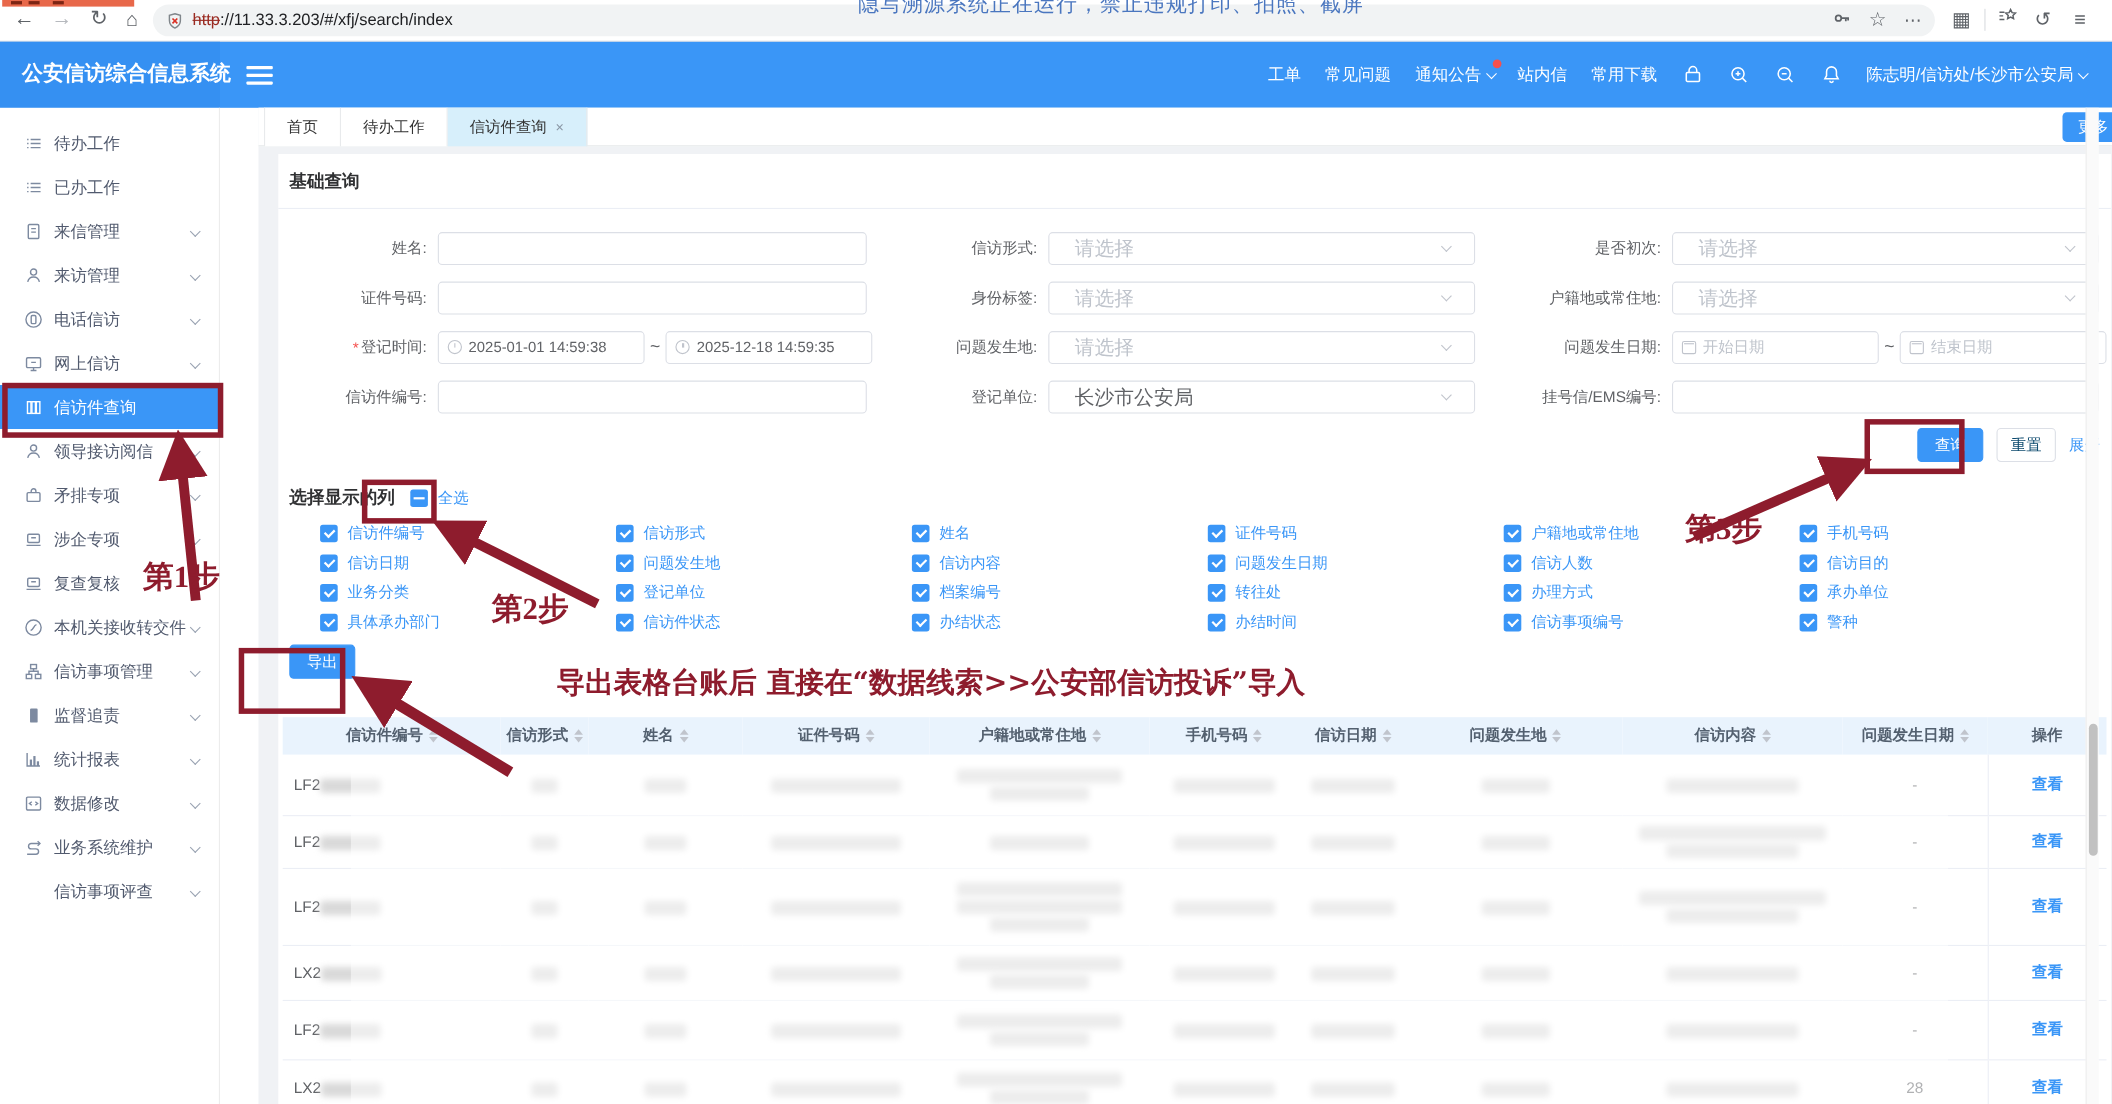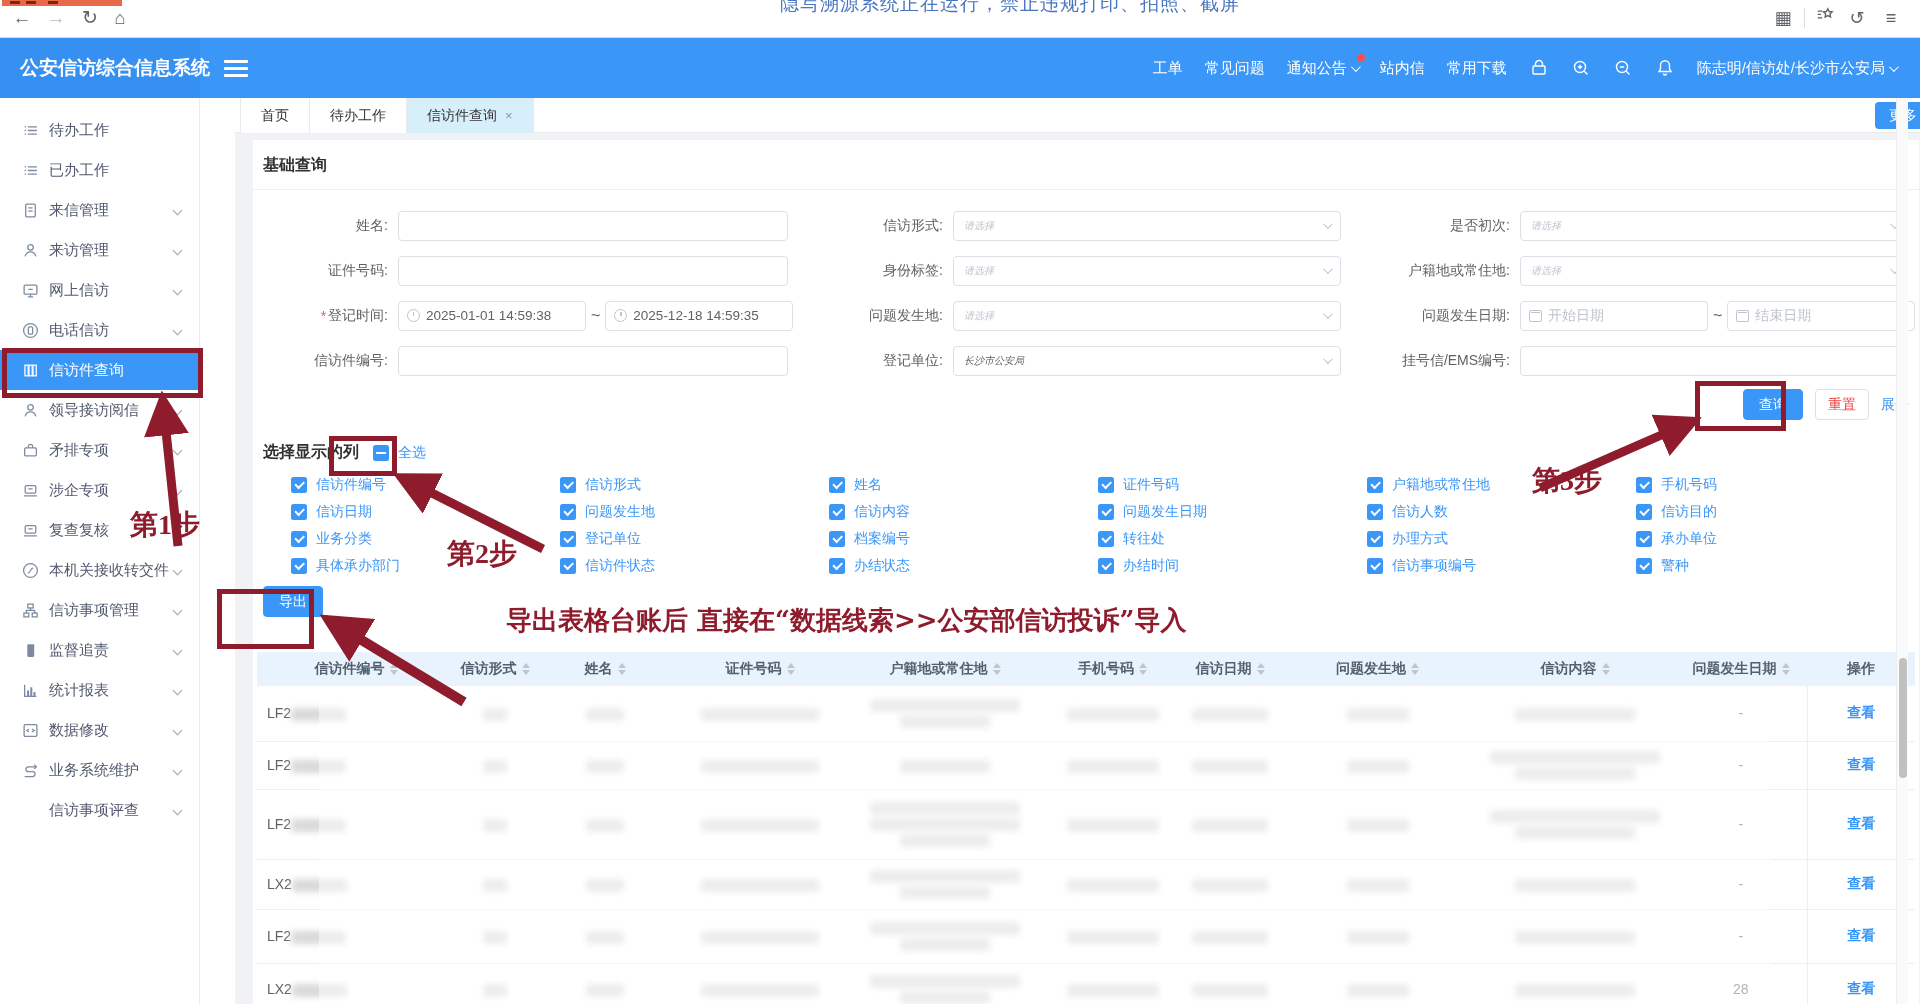--- a/index.html
+++ b/index.html
@@ -67,38 +67,38 @@
   
   #qform { display:grid; grid-template-columns:145px 408px 147px 406px 161px 399px; margin-top:13px; }
   .f-label { height:45px; display:flex; align-items:center; justify-content:flex-end; padding-right:10px;
     font-size:14px; color:#606266; white-space:nowrap; }
   .f-ctrl { height:45px; display:flex; align-items:center; }
   .req { color:#f5504e; margin-right:2px; }
   .inp { height:30px; border:1px solid #dcdfe6; border-radius:4px; background:#fff; width:390px;
     font-size:14px; color:#606266; padding:0 10px; display:flex; align-items:center; }
   .inp input { border:none; outline:none; width:100%; font:inherit; color:inherit; background:transparent;}
   .sel { height:30px; border:1px solid #dcdfe6; border-radius:4px; background:#fff; width:388px;
-    font-size:10px; color:#bfc4cc; padding:0 10px; display:flex; align-items:center; cursor:pointer;font-style:italic; }
+    font-size:18px; color:#bfc4cc; padding:0 23px; display:flex; align-items:center; cursor:pointer; }
   .sel .grow, .inp .grow { flex:1; }
   .sel .dchev { width:7px; height:7px; border-right:1.4px solid #c0c4cc; border-bottom:1.4px solid #c0c4cc; transform:rotate(45deg) translateY(-2px); }
   .sel.hasval { color:#606266; }
   .dateinp { height:30px; border:1px solid #dcdfe6; border-radius:4px; width:188px; font-size:13.5px; color:#606266;
     padding:0 8px; display:flex; align-items:center; gap:6px; background:#fff;}
   .dateinp.ph { color:#bfc4cc; font-size:14px; }
   .tilde { margin:0 5px; color:#606266; }
   .clock-ic { width:13px; height:13px; border:1.3px solid #c0c4cc; border-radius:50%; position:relative; flex:0 0 auto;}
   .clock-ic::after { content:""; position:absolute; left:5px; top:2px; width:1.3px; height:4px; background:#c0c4cc; }
   .cal-ic { width:13px; height:12px; border:1.3px solid #c0c4cc; border-radius:2px; position:relative; flex:0 0 auto;}
   .cal-ic::after { content:""; position:absolute; left:1px; top:1.5px; right:1px; height:1.3px; background:#c0c4cc; }
 
   
   #btn-row { display:flex; justify-content:flex-end; align-items:center; gap:12px; padding-right:10px; margin-top:6px; }
   .btn-primary { height:31px; padding:0 15px; background:#3a96f7; border:1px solid #3a96f7; color:#fff;
     font-size:14px; border-radius:4px; cursor:pointer; }
-  .btn-plain { height:31px; padding:0 12px; background:#fff; border:1px solid #dcdfe6; color:#ef4444;
+  .btn-plain { height:31px; padding:0 12px; background:#fff; border:1px solid #dcdfe6; color:#0c4a6e;
     font-size:14px; border-radius:4px; cursor:pointer; }
   .link-blue { color:#3a96f7; font-size:14px; cursor:pointer; }
 
   
   #cols-head { display:flex; align-items:center; margin-top:22px; padding-left:10px; gap:14px; }
   #cols-title { font-size:16px; font-weight:bold; color:#303133; }
   .cb { width:16px; height:16px; background:#3a96f7; border-radius:2.5px; position:relative; flex:0 0 auto; cursor:pointer;}
   .cb.check::after { content:""; position:absolute; left:3.5px; top:4px; width:7px; height:3.5px;
     border-left:2px solid #fff; border-bottom:2px solid #fff; transform:rotate(-45deg); }
   .cb.ind::after { content:""; position:absolute; left:3px; top:7px; width:10px; height:2.4px; background:#fff; }
@@ -143,20 +143,39 @@
   <div id="browser">
     <div class="tab-sliver">
         <i style="left:8px"></i>
         <i style="left:24px"></i>
         <i style="left:46px"></i>
       </div>
     <div class="nav-ic" style="left:8px">←</div>
     <div class="nav-ic dis" style="left:42px">→</div>
     <div class="nav-ic" style="left:76px">↻</div>
     <div class="nav-ic" style="left:106px;font-size:18px">⌂</div>
+    <div id="urlbar">
+      <span class="shield">
+        <svg width="16" height="16" viewBox="0 0 16 16">
+            <path d="M8 1.5 13 3v4.5c0 3.4-2.2 5.9-5 7-2.8-1.1-5-3.6-5-7V3z" fill="none" stroke="#80868b" stroke-width="1.3"></path>
+            <path d="M5.8 5.8l4.4 4.4M10.2 5.8l-4.4 4.4" stroke="#d93025" stroke-width="1.5"></path>
+          </svg>
+      </span>
+      <span class="url-http">http</span>
+        <span class="url-rest">://11.33.3.203/#/xfj/search/index</span>
+      <span class="spacer"></span>
+      <span class="pill-ic">
+        <svg width="17" height="17" viewBox="0 0 16 16" fill="none" stroke="#5f6368" stroke-width="1.5">
+            <circle cx="5" cy="8" r="2.4"></circle>
+            <path d="M7.4 8H14M11.3 8v2.6M13.3 8v2"></path>
+          </svg>
+      </span>
+      <span class="pill-ic" style="font-size:18px">☆</span>
+      <span class="pill-ic">⋯</span>
+    </div>
     <div class="chrome-right-ic" style="left:1770px">▦</div>
     <div class="vdiv" style="left:1804px"></div>
     <div class="chrome-right-ic" style="left:1812px">
       <svg width="18" height="18" viewBox="0 0 16 16" fill="none" stroke="#5f6368" stroke-width="1.2">
           <path d="M10.5 2.4l1.2 2.5 2.7.3-2 1.9.5 2.7-2.4-1.3-2.4 1.3.5-2.7-2-1.9 2.7-.3z"></path>
           <path d="M1.5 4.5h4M1.5 7.5h3M1.5 10.5h4"></path>
         </svg>
     </div>
     <div class="chrome-right-ic" style="left:1844px">↺</div>
     <div class="chrome-right-ic" style="left:1878px">≡</div>
@@ -237,32 +256,32 @@
       <div class="side-item">
         <span class="micon"><svg viewBox="0 0 16 16">
             <circle cx="8" cy="5" r="2.6"></circle>
             <path d="M3 13.5c.6-3 2.6-4.3 5-4.3s4.4 1.3 5 4.3"></path>
           </svg></span>
         <span>来访管理</span>
         <span class="schev"></span>
       </div>
       <div class="side-item">
         <span class="micon"><svg viewBox="0 0 16 16">
+            <circle cx="8" cy="8" r="6.5"></circle>
+            <rect x="6" y="4.5" width="4" height="7" rx="1"></rect>
+          </svg></span>
+        <span>电话信访</span>
+        <span class="schev"></span>
+      </div>
+      <div class="side-item">
+        <span class="micon"><svg viewBox="0 0 16 16">
             <rect x="2" y="3" width="12" height="8.5" rx="1"></rect>
             <path d="M5.5 14h5M8 11.5V14M6 7h4"></path>
           </svg></span>
         <span>网上信访</span>
-        <span class="schev"></span>
-      </div>
-      <div class="side-item">
-        <span class="micon"><svg viewBox="0 0 16 16">
-            <circle cx="8" cy="8" r="6.5"></circle>
-            <rect x="6" y="4.5" width="4" height="7" rx="1"></rect>
-          </svg></span>
-        <span>电话信访</span>
         <span class="schev"></span>
       </div>
       <div class="side-item active">
         <span class="micon"><svg viewBox="0 0 16 16">
             <rect x="2.8" y="3" width="3" height="10"></rect>
             <rect x="6.6" y="3" width="3" height="10"></rect>
             <rect x="10.4" y="3" width="3" height="10"></rect>
           </svg></span>
         <span>信访件查询</span>
       </div>

